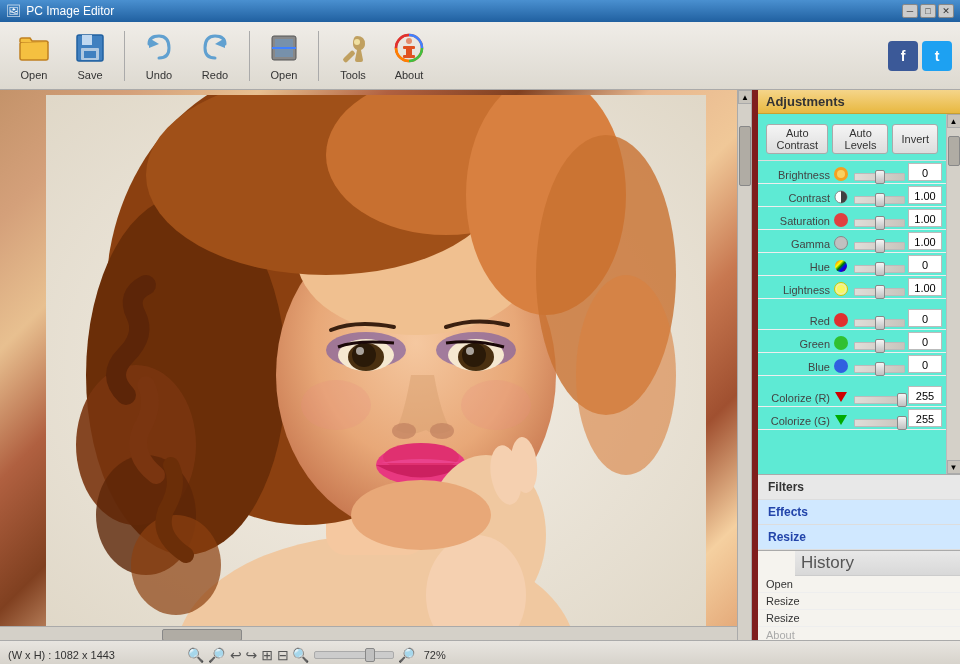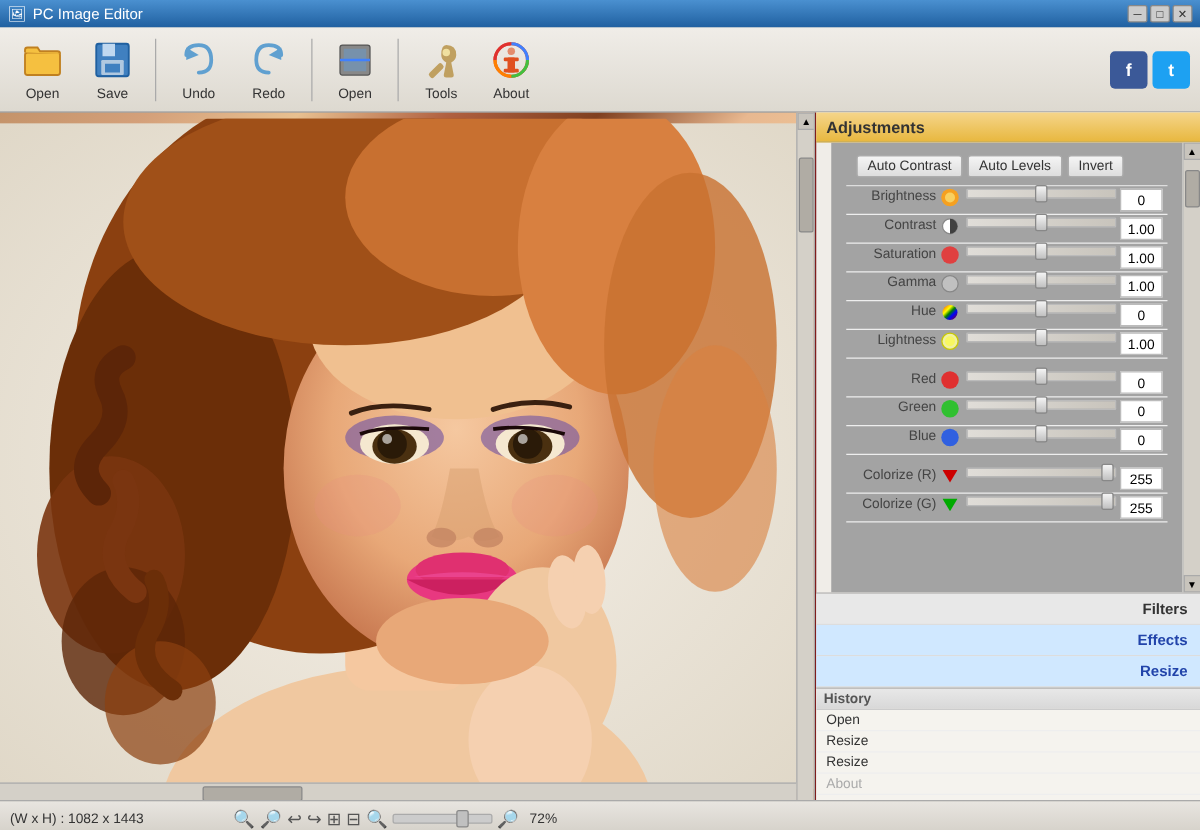--- a/index.html
+++ b/index.html
@@ -71,49 +71,48 @@
       width: 12px; height: 60px; background: #b0aca4; border: 1px solid #888;
       border-radius: 2px; margin: 2px 1px; position: relative; top: 20px;
     }
     .scroll-thumb-h {
       height: 12px; width: 80px; background: #b0aca4; border: 1px solid #888;
       border-radius: 2px; margin: 1px 2px; position: relative; left: 160px; top: 1px;
     }
 
     
     #right-panel {
-      width: 308px; background: #f0ede8; display: flex; flex-direction: column;
-      border-left: 1px solid #7f1d1d;
+      width: 208px; background: #f0ede8; display: flex; flex-direction: column;
+      border-left: 6px solid #7f1d1d;
     }
 
     
     #adjustments-header {
       background: linear-gradient(to bottom, #f5d58a, #e8b840);
       padding: 4px 8px; font-weight: bold; font-size: 13px; color: #333;
       border-bottom: 1px solid #c8a030;
     }
     #adjustments-body {
-      flex: 1; overflow-y: auto; padding: 4px 12px;
-      background: #a3a3a3;
-      margin-left: 12px;
+      flex: 1; overflow-y: auto; padding: 4px 0;
+      background: #5eead4;
     }
 
     
     .auto-btn-row {
       display: flex; gap: 4px; padding: 6px 8px; border-bottom: 1px solid #ddd;
     }
     .auto-btn {
       border: 1px solid #aaa; background: linear-gradient(to bottom, #f5f5f5, #ddd);
       border-radius: 3px; padding: 2px 8px; font-size: 11px; cursor: pointer;
       color: #333;
     }
 
     
     .slider-row {
-      display: flex; align-items: flex-start; padding: 2px 4px 2px 4px;
+      display: flex; align-items: flex-end; padding: 2px 4px 2px 4px;
       border-bottom: 1px solid #eee;
     }
     .slider-label {
       width: 72px; text-align: right; font-size: 11px; color: #444;
       padding-right: 4px; flex-shrink: 0;
     }
     .slider-icon {
       width: 14px; height: 14px; border-radius: 50%; flex-shrink: 0; margin-right: 3px;
       display: flex; align-items: center; justify-content: center;
     }
@@ -130,39 +129,39 @@
       width: 34px; height: 18px; border: 1px solid #bbb; background: white;
       text-align: center; font-size: 11px; line-height: 18px;
       flex-shrink: 0;
     }
 
     .slider-divider { height: 8px; }
 
     
     #panel-tabs {
       border-top: 1px solid #aaa;
-      text-align: right;
     }
     .panel-tab {
       padding: 5px 10px; font-size: 12px; font-weight: bold;
       border-bottom: 1px solid #ddd; cursor: pointer; background: white;
     }
     .panel-tab.filters { background: #e8e8e8; color: #333; }
     .panel-tab.effects { background: #d0e8ff; color: #2244aa; }
     .panel-tab.resize { background: #d0e8ff; color: #2244aa; }
 
     
     #history-panel {
       background: #f5f3ee; border-top: 1px solid #aaa;
       height: 90px; overflow-y: auto;
     }
     .history-label {
       background: linear-gradient(to bottom, #e8e8e8, #d8d8d8);
-      padding: 2px 6px; font-size: 11px; font-weight: bold; color: #555;
+      padding: 2px 6px; font-size: 17px; font-weight: normal; color: #555;
       border-bottom: 1px solid #ccc;
+      margin-left: 37px;
     }
     .history-item {
       padding: 2px 8px; font-size: 11px; color: #333;
       border-bottom: 1px solid #eee; cursor: pointer;
     }
     .history-item.greyed { color: #aaa; }
 
     
     #status-bar {
       height: 28px; background: linear-gradient(to bottom, #e8e5e0, #d4d0c8);

